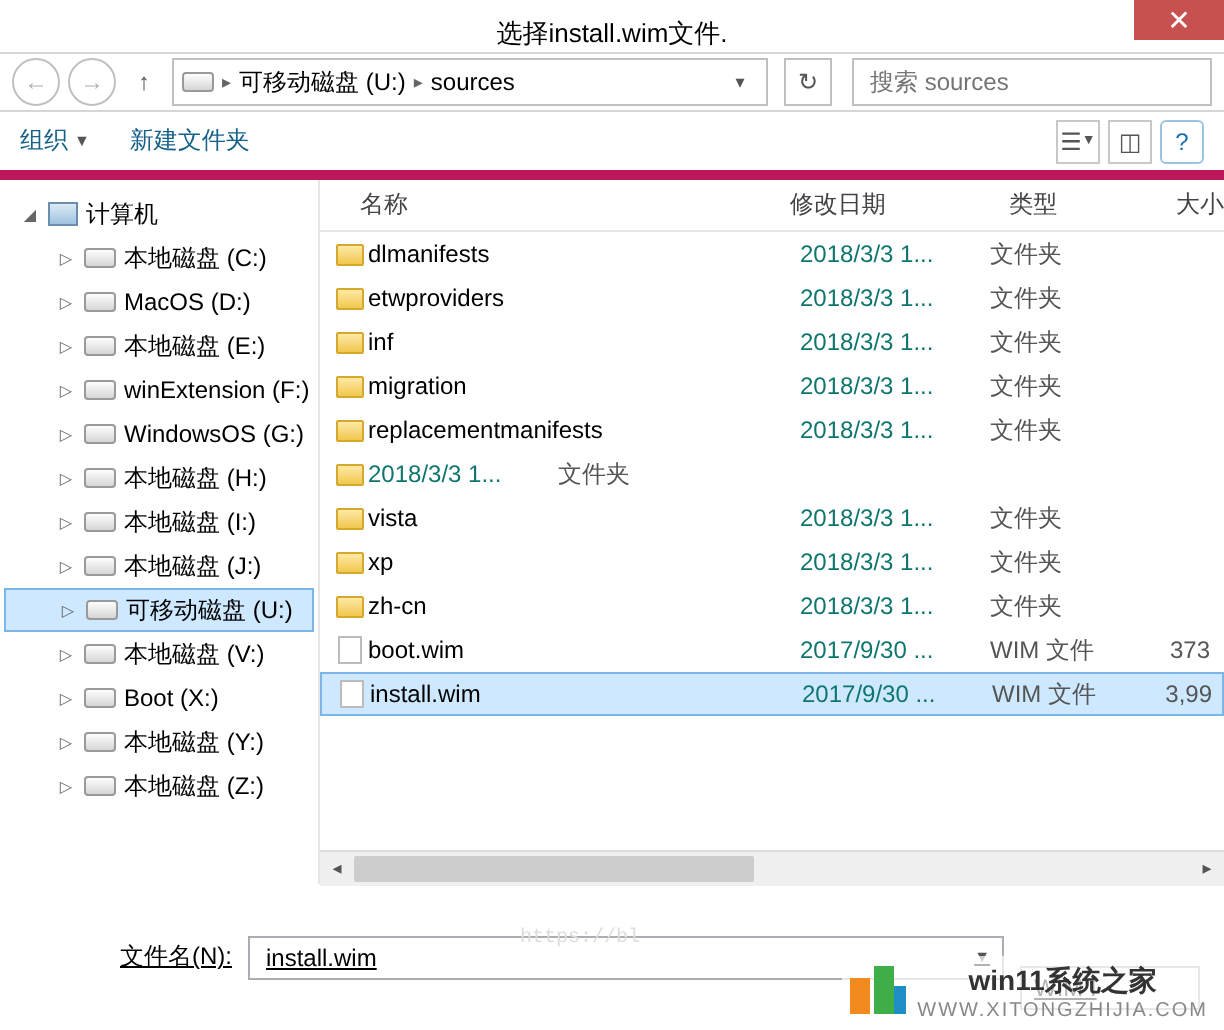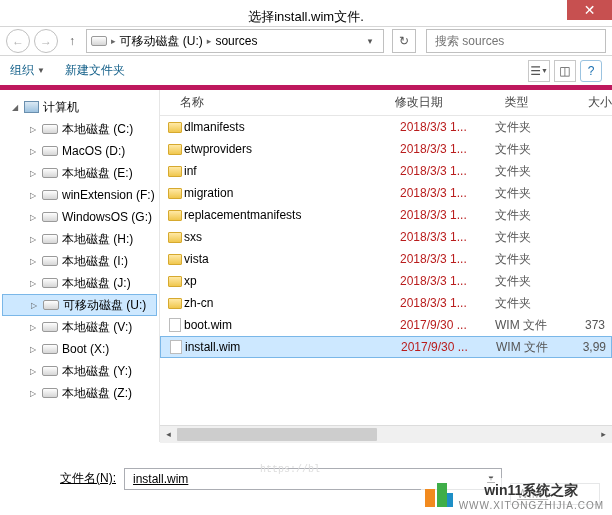--- a/index.html
+++ b/index.html
@@ -33,21 +33,21 @@
   .col { overflow: hidden; white-space: nowrap; }
   .c-name { width: 220px; }
   .c-date { width: 95px; }
   .c-type { width: 70px; margin-left: 17px; }
   .c-size { width: 40px; text-align: right; }
   .files { flex: 1; overflow: hidden; }
   .row { height: 22px; display: flex; align-items: center; padding-left: 6px; }
   .row.selected { background: #cde8ff; border: 1px solid #7ab7e8; }
   .row .icon { width: 18px; display: flex; justify-content: center; }
   .row .name { width: 216px; overflow: hidden; white-space: nowrap; }
-  .row .date { width: 95px; color: #b91c1c; }
+  .row .date { width: 95px; color: #0f766e; }
   .row .type { width: 70px; color: #555; }
   .row .size { width: 40px; text-align: right; color: #555; }
   .folder-icon { width: 14px; height: 11px; background: linear-gradient(#ffe9a6,#f0c74e); border: 1px solid #d6a92e; border-radius: 1px; position: relative; }
   .file-icon { width: 12px; height: 14px; background: #fff; border: 1px solid #bcbcbc; position: relative; }
   .drive-icon { width: 16px; height: 10px; background: linear-gradient(#fefefe,#d6d6d6); border: 1px solid #9a9a9a; border-radius: 2px; }
   .computer-icon { width: 15px; height: 12px; background: linear-gradient(#dbe9f4,#9ec3e0); border: 1px solid #6a8fae; }
   .hscroll { height: 17px; background: #f0f0f0; border-top: 1px solid #dcdcdc; display: flex; align-items: center; }
   .hscroll .arrow { width: 17px; height: 17px; display: flex; align-items: center; justify-content: center; background: #f0f0f0; color: #555; font-size: 9px; }
   .hscroll .track { flex: 1; height: 17px; background: #f0f0f0; position: relative; }
   .hscroll .thumb { position: absolute; left: 0; top: 2px; height: 13px; width: 200px; background: #cdcdcd; border-radius: 1px; }
@@ -253,21 +253,20 @@
             </span>
             <span class="name">replacementmanifests</span>
             <span class="date">2018/3/3 1...</span>
             <span class="type">文件夹</span>
             <span class="size"></span>
           </div>
           <div class="row">
             <span class="icon">
               <span class="folder-icon"></span>
             </span>
-            <span class="name">sxs</span>
             <span class="date">2018/3/3 1...</span>
             <span class="type">文件夹</span>
             <span class="size"></span>
           </div>
           <div class="row">
             <span class="icon">
               <span class="folder-icon"></span>
             </span>
             <span class="name">vista</span>
             <span class="date">2018/3/3 1...</span>

